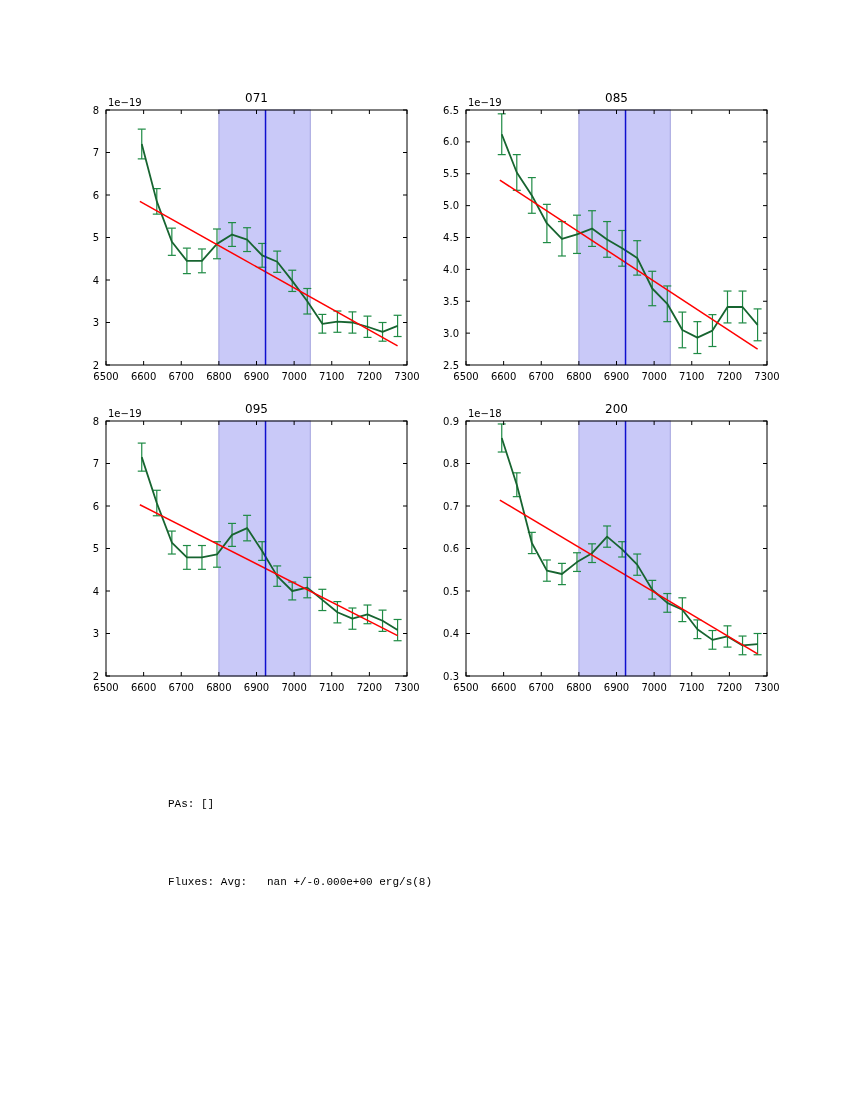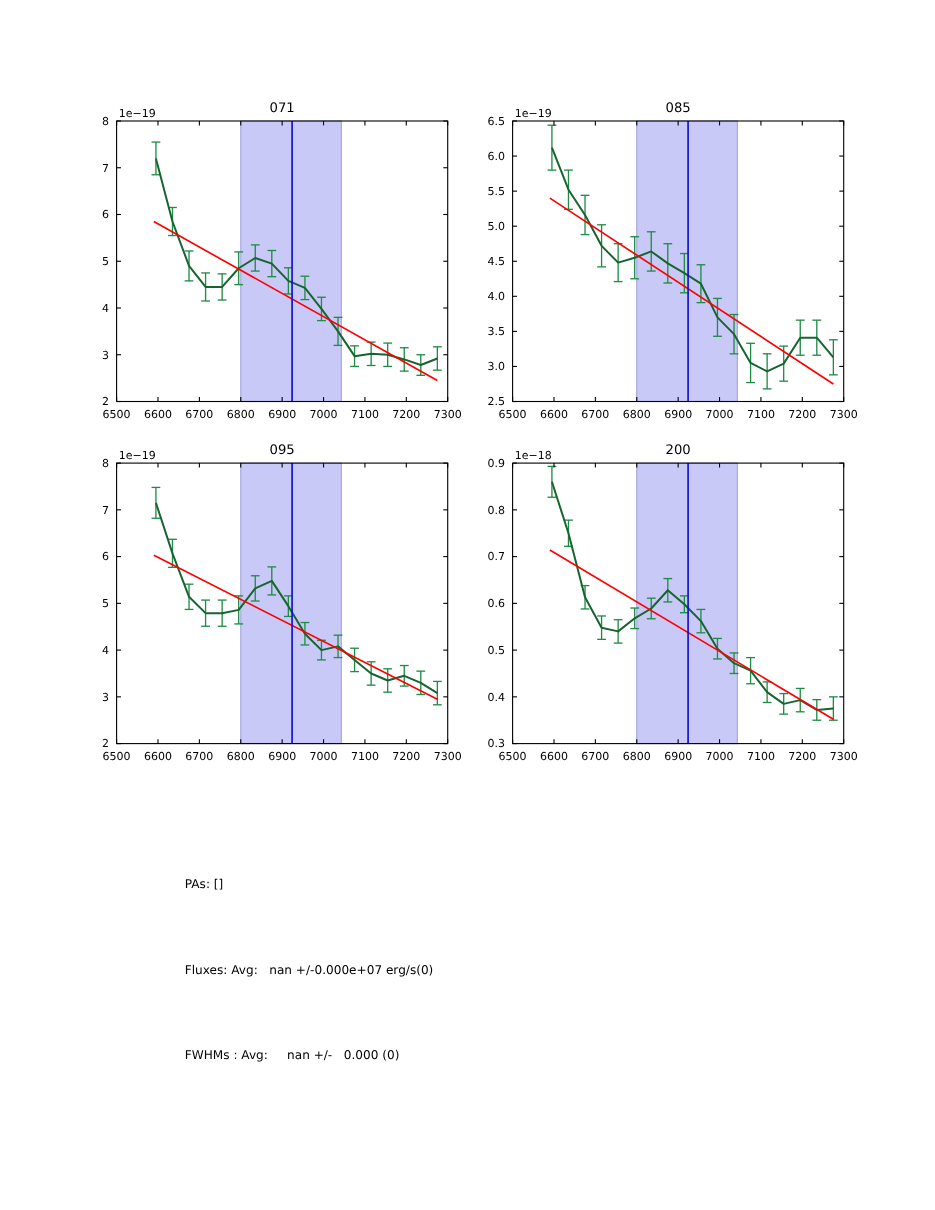--- a/index.html
+++ b/index.html
@@ -6,21 +6,21 @@
   body{
     width:850px;height:1100px;position:relative;overflow:hidden;
     font-family:"DejaVu Sans","Liberation Sans",sans-serif;color:#000;
   }
   #figure{position:absolute;left:0;top:0;width:850px;height:1100px;background:#ffffff;}
   #plots{position:absolute;left:0;top:0;}
   #stats{
     position:absolute;left:168px;top:739px;
     font-size:11px;line-height:26px;white-space:pre;color:#000;
   }
-  .stat-line{height:26px;}
+  .stat-line{height:26px;font-family:Liberation Mono, monospace;}
   svg text{font-family:"DejaVu Sans","Liberation Sans",sans-serif;}
 </style>
 </head>
 <body>
 
 <div id="figure">
   <svg id="plots" width="850" height="1100">
       <g>
         <rect x="218.875" y="110" width="91.42874999999998" height="255" fill="#c9c9f8" stroke="#a3a3de" stroke-width="1"></rect>
         <g stroke="#1f8b45" stroke-width="1.2">
@@ -499,18 +499,17 @@
           <text x="459" y="509.5" font-size="10" text-anchor="end" fill="#000000">0.7</text>
           <text x="459" y="467" font-size="10" text-anchor="end" fill="#000000">0.8</text>
           <text x="459" y="424.5" font-size="10" text-anchor="end" fill="#000000">0.9</text>
         </g>
         <text x="616.5" y="413" font-size="12" text-anchor="middle" fill="#000000">200</text>
         <text x="468" y="417" font-size="10" text-anchor="start" fill="#000000">1e−18</text>
       </g>
     </svg>
   <div id="stats">
     <div class="stat-line">PAs: []</div>
-    <div class="stat-line">Fluxes: Avg:   nan +/-0.000e+07 erg/s(0)</div>
-    <div class="stat-line">FWHMs : Avg:     nan +/-   0.000 (0)</div>
+    <div class="stat-line">Fluxes: Avg:   nan +/-0.000e+00 erg/s(8)</div>
     
     
   </div>
 </div>
 
 </body></html>

